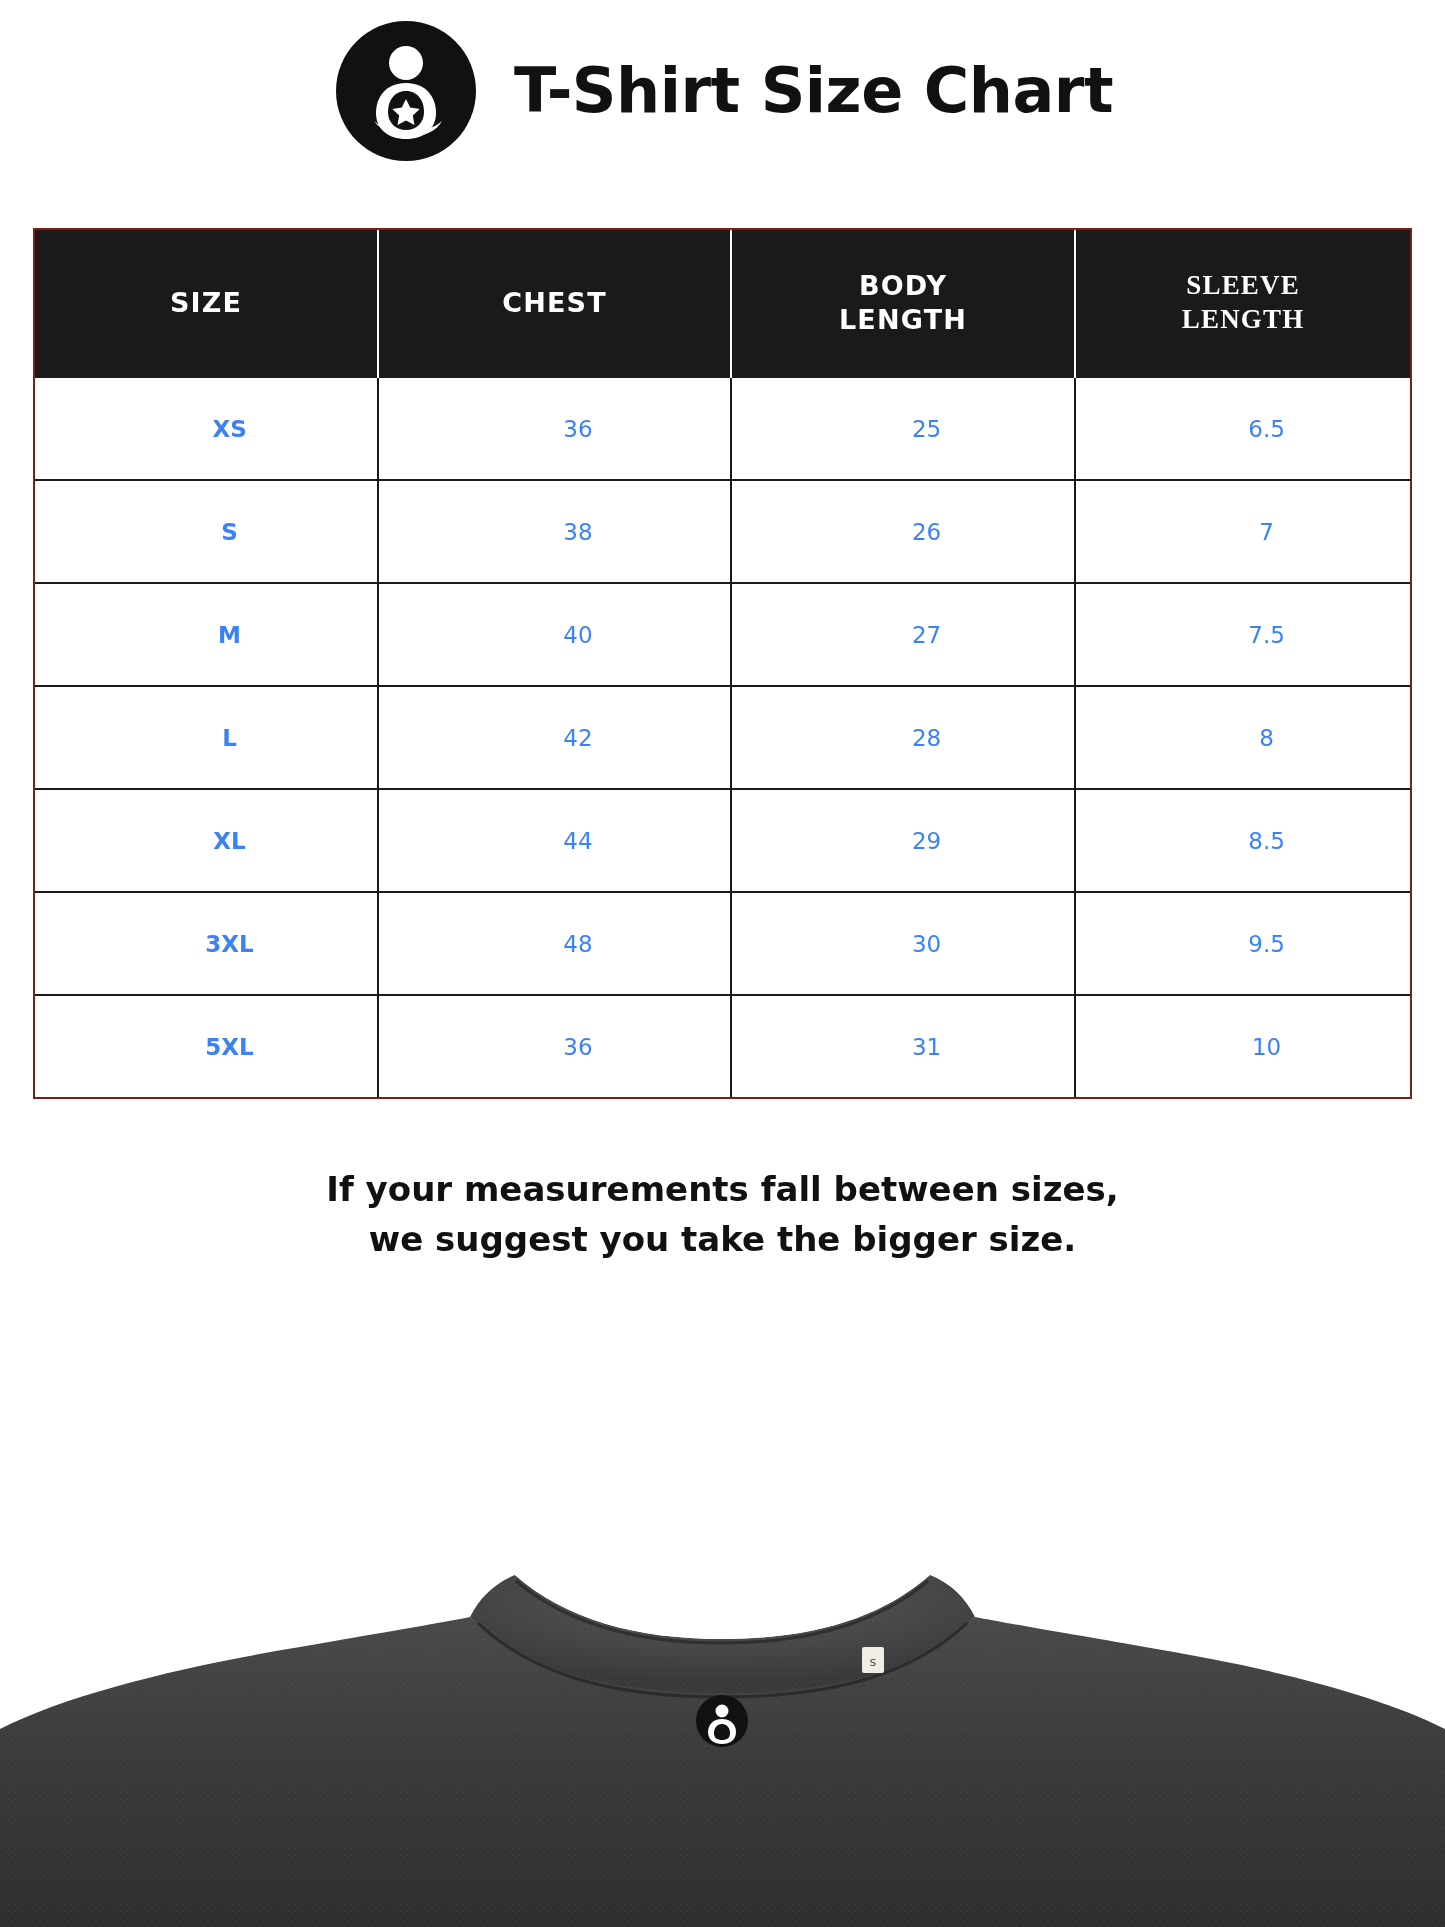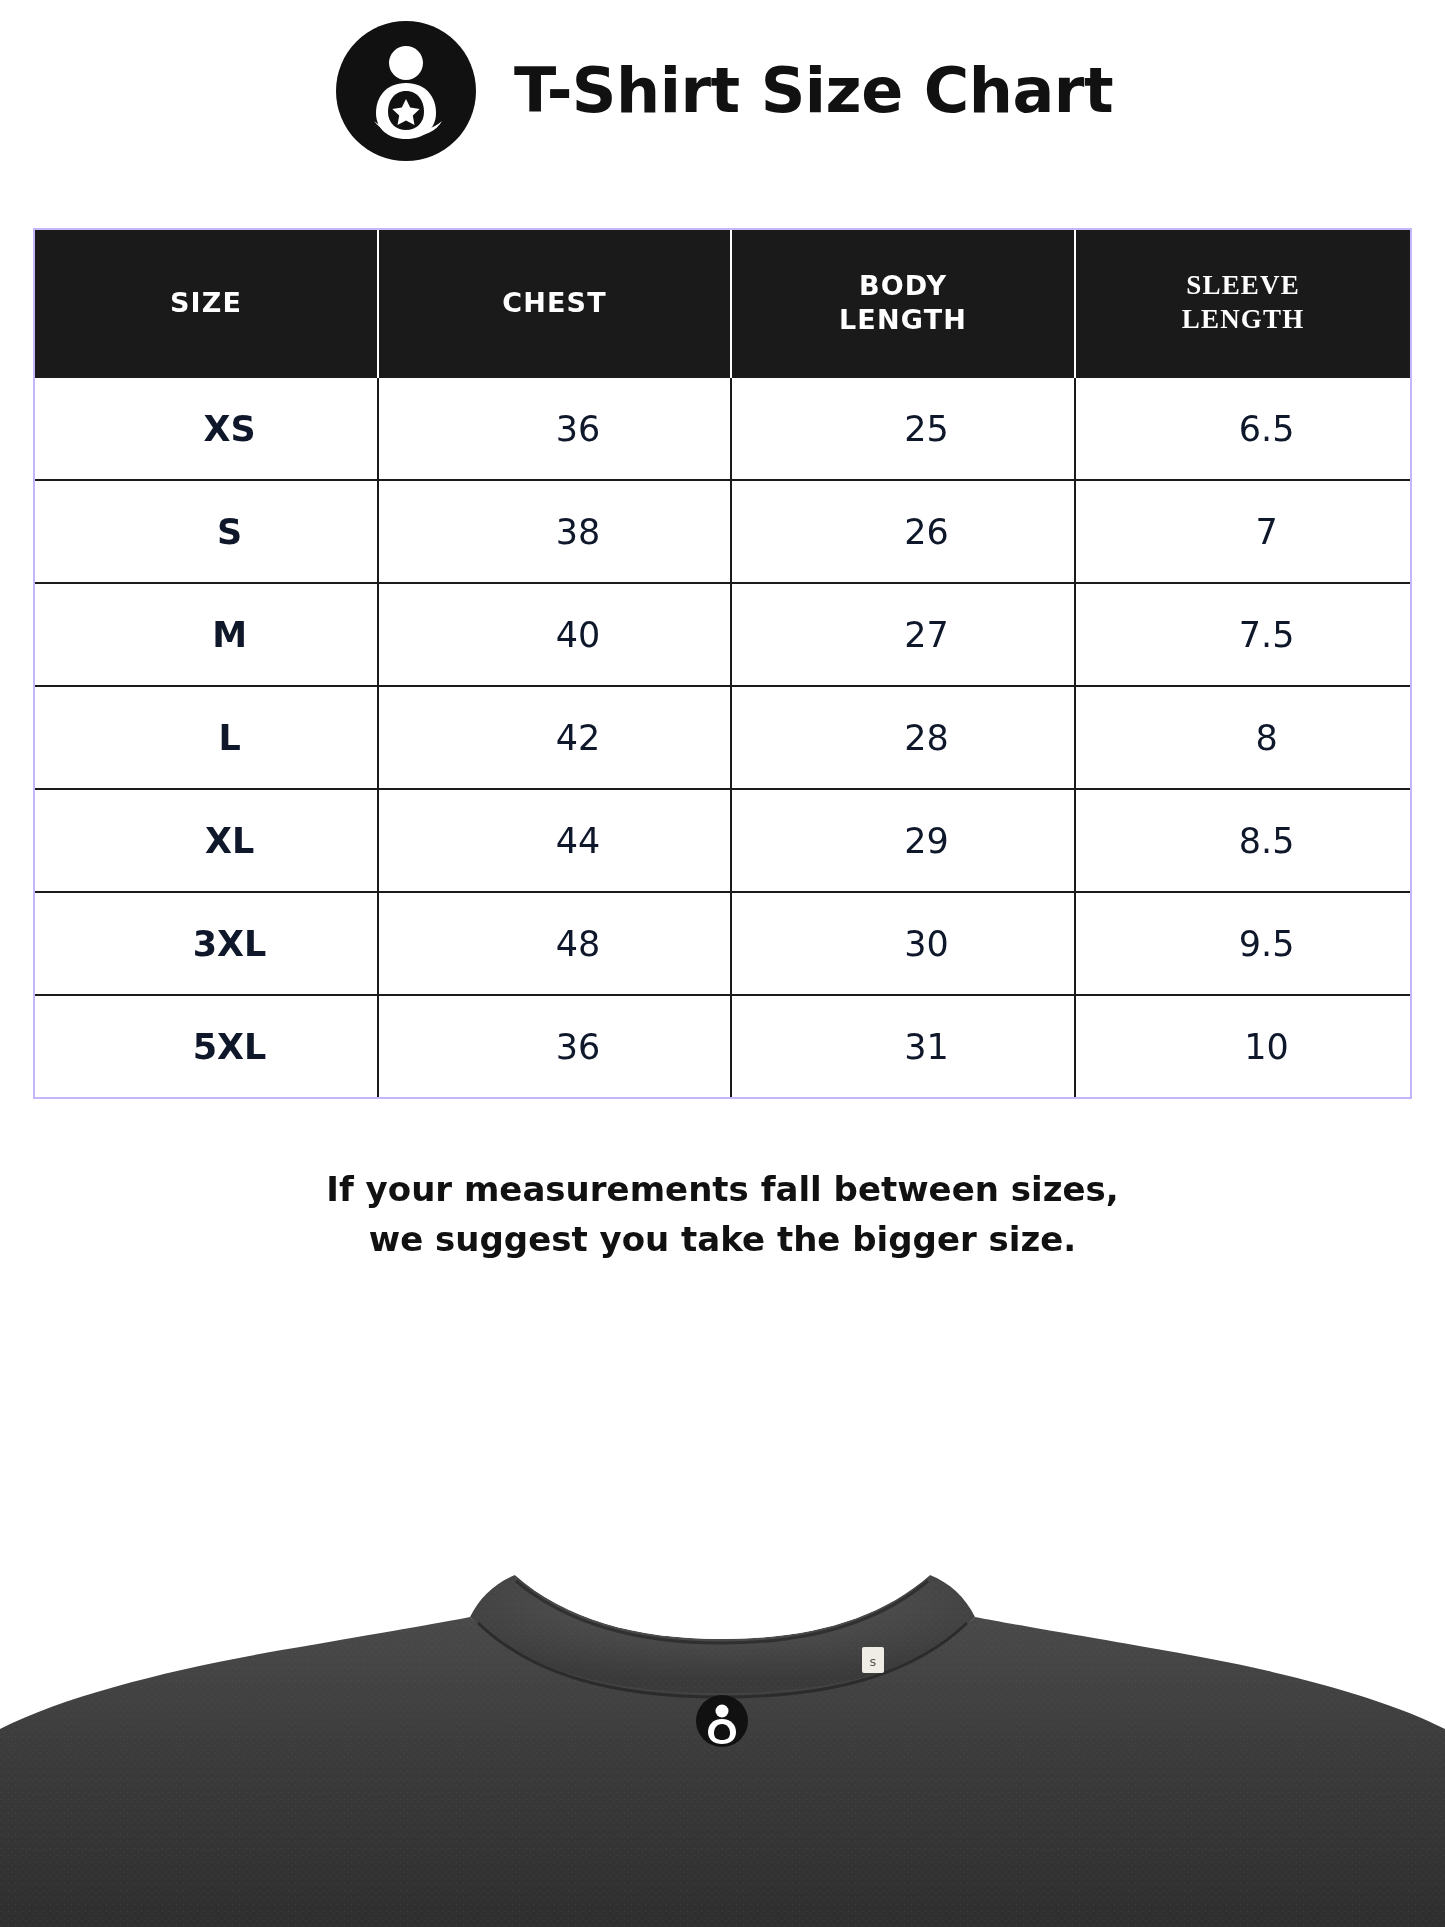--- a/index.html
+++ b/index.html
@@ -42,21 +42,21 @@
     font-size: 62px;
     font-weight: 700;
     letter-spacing: -0.5px;
     color: #111111;
     white-space: nowrap;
   }
 
   
   .table-wrap {
     margin: 68px 33px 0 33px;
-    border: 2px solid #c4b5fd;
+    border: 2px solid #7f1d1d;
     box-sizing: border-box;
   }
   table.size-table {
     width: 100%;
     border-collapse: collapse;
     table-layout: fixed;
   }
   table.size-table thead th {
     background: #1a1a1a;
     color: #ffffff;
@@ -71,22 +71,22 @@
     padding: 0 6px;
   }
   table.size-table thead th:last-child {
     border-right: none;
     font-family: Liberation Serif, serif;
   }
   table.size-table tbody td {
     height: 99px;
     text-align: center;
     vertical-align: middle;
-    font-size: 35px;
-    color: #0f172a;
+    font-size: 23px;
+    color: #3b82f6;
     border-top: 2px solid #1a1a1a;
     border-right: 2px solid #1a1a1a;
     font-weight: 400;
     padding-left: 48px;
   }
   table.size-table tbody td:last-child {
     border-right: none;
   }
   table.size-table tbody td.size-cell {
     font-weight: 700;

